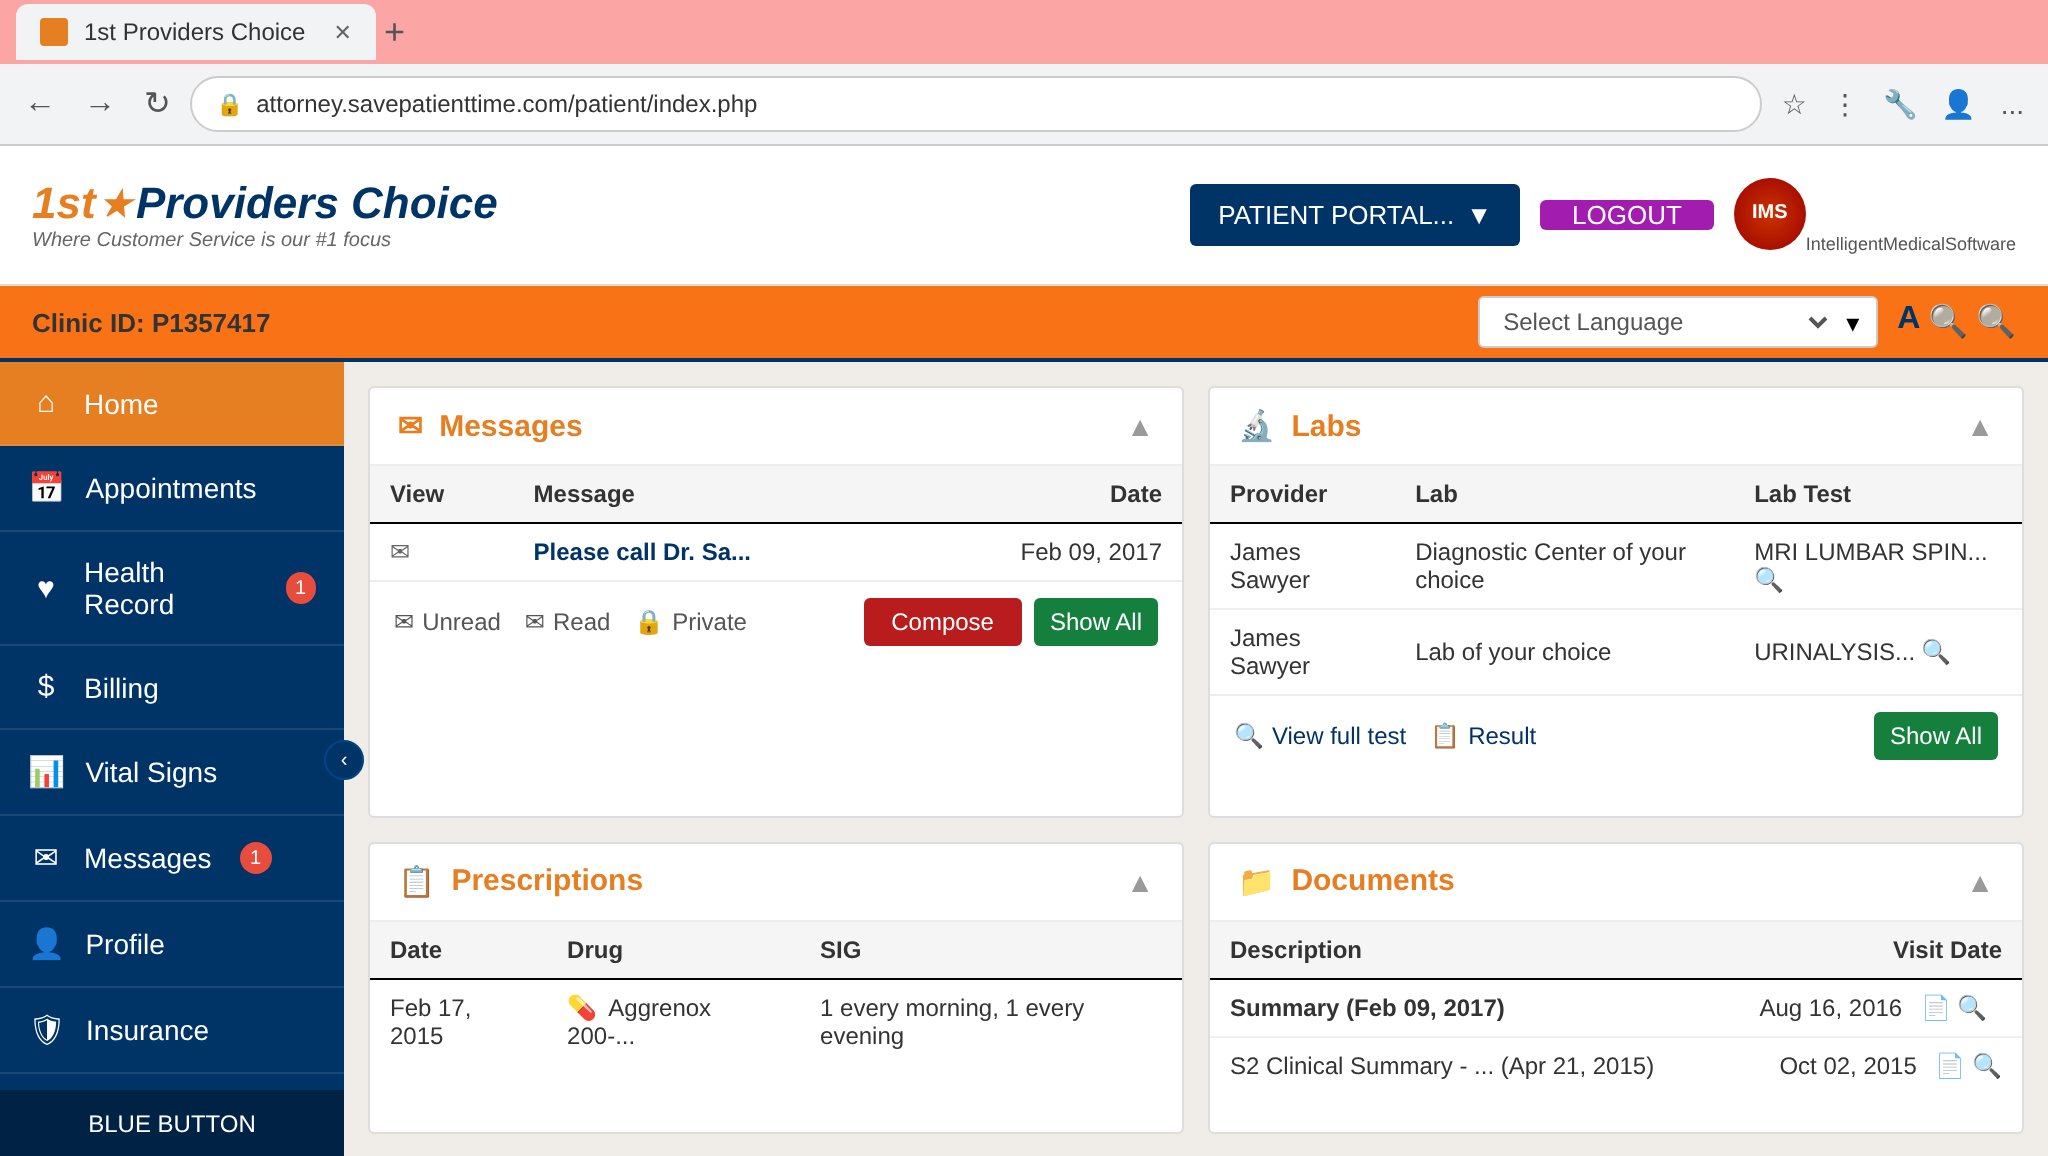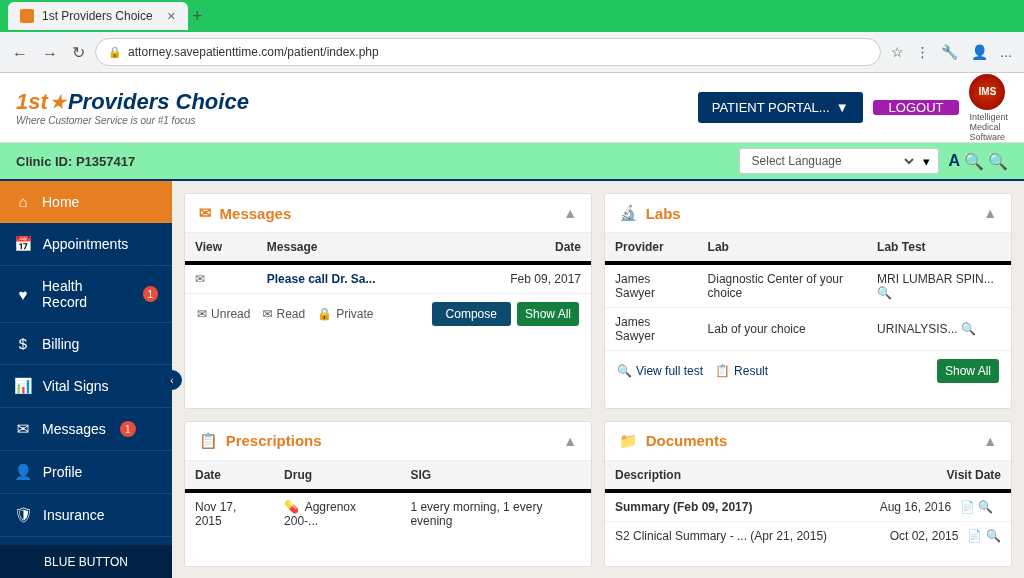--- a/index.html
+++ b/index.html
@@ -6,21 +6,21 @@
     body { font-family: Arial, sans-serif; font-size: 13px; background: #f0ede8; }
 
     
     .browser-chrome {
       background: #f1f3f4;
       border-bottom: 1px solid #ccc;
     }
     .browser-tabs {
       display: flex;
       align-items: center;
-      background: #22c55e;
+      background: #fca5a5;
       height: 32px;
       padding: 0 8px;
     }
     .browser-tab {
       display: flex;
       align-items: center;
       background: #f1f3f4;
       border-radius: 6px 6px 0 0;
       padding: 0 12px;
       height: 28px;
@@ -96,42 +96,41 @@
       background: #a21caf;
       color: white;
       border: none;
       padding: 0 16px;
       border-radius: 3px;
       font-size: 13px;
       cursor: pointer;
     }
     .ims-logo {
       display: flex;
-      flex-direction: column;
-      align-items: flex-start;
+      align-items: flex-end;
       font-size: 9px;
       color: #555;
     }
     .ims-icon {
       width: 36px;
       height: 36px;
       background: radial-gradient(circle, #cc3300, #990000);
       border-radius: 50%;
       display: flex;
       align-items: center;
       justify-content: center;
       color: white;
       font-size: 10px;
       font-weight: bold;
       margin-bottom: 2px;
     }
 
     
     .clinic-bar {
-      background: #86efac;
+      background: #f97316;
       display: flex;
       align-items: center;
       padding: 6px 16px;
       border-bottom: 2px solid #003366;
       height: 38px;
     }
     .clinic-id { font-weight: bold; font-size: 13px; flex: 1; color: #333; }
     .lang-select-wrap {
       display: flex;
       align-items: center;
@@ -259,21 +258,21 @@
     .card-body { padding: 0; }
 
     
     table { width: 100%; border-collapse: collapse; font-size: 12px; }
     th {
       background: #f5f5f5;
       padding: 7px 10px;
       text-align: left;
       font-weight: bold;
       color: #333;
-      border-bottom: 4px solid #000000;
+      border-bottom: 1px solid #000000;
     }
     td {
       padding: 7px 10px;
       border-bottom: 1px solid #f0f0f0;
       color: #333;
     }
     tr:last-child td { border-bottom: none; }
     .msg-link { color: #003366; font-weight: bold; text-decoration: none; cursor: pointer; }
     .envelope-icon { color: #666; }
 
@@ -282,21 +281,21 @@
       display: flex;
       align-items: center;
       padding: 8px 12px;
       border-top: 1px solid #eee;
       gap: 12px;
       font-size: 12px;
       color: #555;
     }
     .card-footer-right { margin-left: auto; display: flex; gap: 6px; }
     .btn-compose {
-      background: #0c4a6e;
+      background: #b91c1c;
       color: white;
       border: none;
       padding: 5px 14px;
       border-radius: 3px;
       font-size: 12px;
       cursor: pointer;
     }
     .btn-show-all {
       background: #15803d;
       color: white;
@@ -541,21 +540,21 @@
         <table>
           <thead>
             <tr>
               <th>Date</th>
               <th>Drug</th>
               <th>SIG</th>
             </tr>
           </thead>
           <tbody>
             <tr>
-              <td>Nov 17, 2015</td>
+              <td>Feb 17, 2015</td>
               <td>
                 <span class="drug-icon">💊</span>
                 <span>Aggrenox 200-...</span>
               </td>
               <td>1 every morning, 1 every evening</td>
             </tr>
           </tbody>
         </table>
       </div>
     </div>

